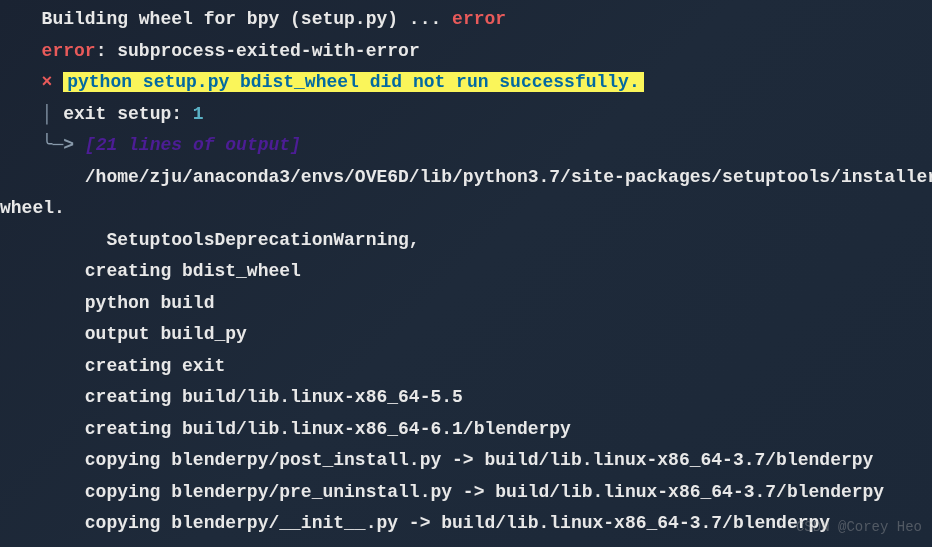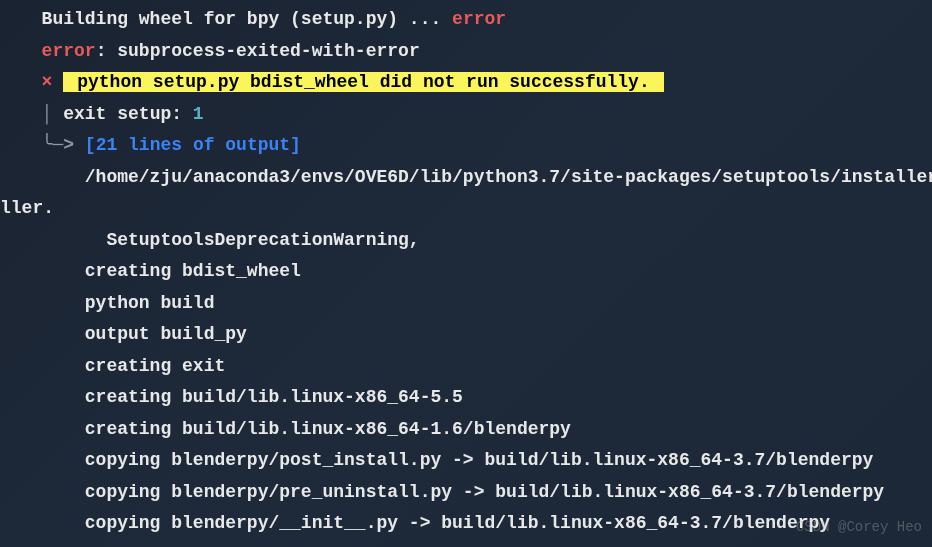--- a/index.html
+++ b/index.html
@@ -23,32 +23,33 @@
     .line {
       white-space: pre;
     }
     .white {
       color: #e8e8e8;
     }
     .red {
       color: #e85a5a;
     }
     .orange {
-      color: #3b82f6;
+      color: #4c1d95;
+      font-style: italic;
     }
     .cyan {
       color: #5ab0c4;
     }
     .gray {
       color: #8899aa;
     }
     .highlight {
       background-color: #faf55a;
-      color: #000000;
-      padding: 0 14px;
+      color: #0369a1;
+      padding: 0 4px;
     }
     .watermark {
       position: fixed;
       bottom: 8px;
       right: 10px;
       color: rgba(180, 180, 180, 0.35);
       font-size: 14px;
       font-family: Liberation Mono, monospace;
       font-weight: normal;
     }
@@ -57,25 +58,25 @@
 </head>
 <body>
 
 <div class="line"><span class="white">  Building wheel for bpy (setup.py) ... </span><span class="red">error</span></div>
 <div class="line"><span class="red">  error</span><span class="white">: </span><span class="white">subprocess-exited-with-error</span></div>
 <div class="line"></div>
 <div class="line"><span class="red">  ×</span><span> </span><span class="highlight">python setup.py bdist_wheel did not run successfully.</span></div>
 <div class="line"><span class="gray">  │ </span><span class="white">exit setup: </span><span class="cyan">1</span></div>
 <div class="line"><span class="gray">  ╰─&gt; </span><span class="orange">[21 lines of output]</span></div>
 <div class="line white">      /home/zju/anaconda3/envs/OVE6D/lib/python3.7/site-packages/setuptools/installer</div>
-<div class="line white neg-indent">ller.</div>
+<div class="line white neg-indent">wheel.</div>
 <div class="line white">        SetuptoolsDeprecationWarning,</div>
 <div class="line white">      creating bdist_wheel</div>
 <div class="line white">      python build</div>
 <div class="line white">      output build_py</div>
 <div class="line white">      creating exit</div>
 <div class="line white">      creating build/lib.linux-x86_64-5.5</div>
-<div class="line white">      creating build/lib.linux-x86_64-1.6/blenderpy</div>
+<div class="line white">      creating build/lib.linux-x86_64-6.1/blenderpy</div>
 <div class="line white">      copying blenderpy/post_install.py -&gt; build/lib.linux-x86_64-3.7/blenderpy</div>
 <div class="line white">      copying blenderpy/pre_uninstall.py -&gt; build/lib.linux-x86_64-3.7/blenderpy</div>
 <div class="line white">      copying blenderpy/__init__.py -&gt; build/lib.linux-x86_64-3.7/blenderpy</div>
 
 <div class="watermark">CSDN @Corey Heo</div>
 
 </body></html>

